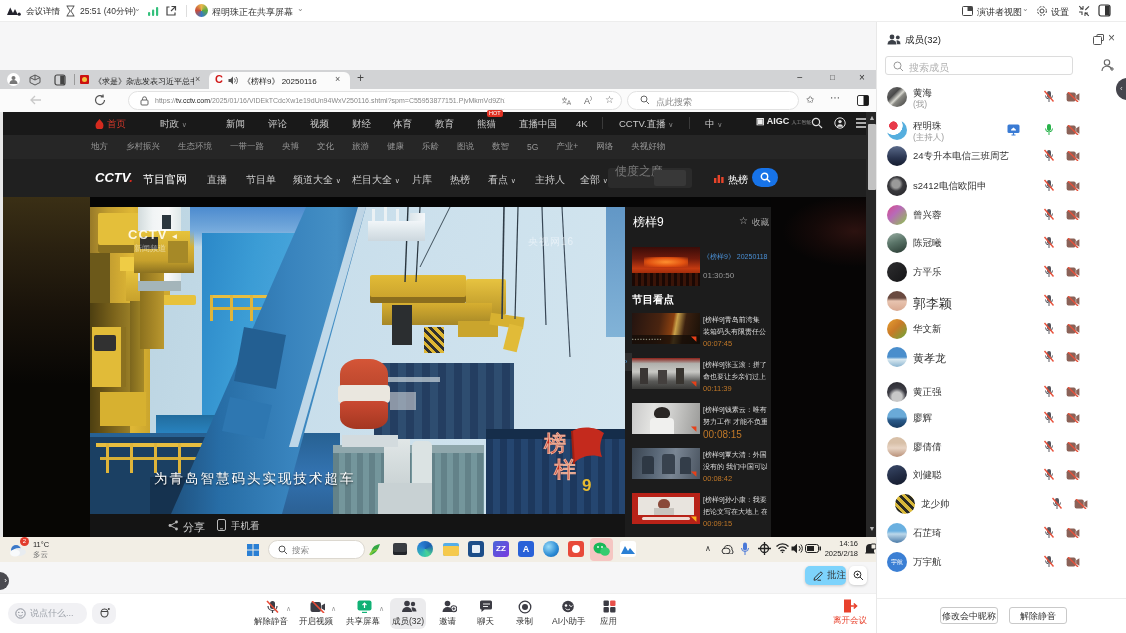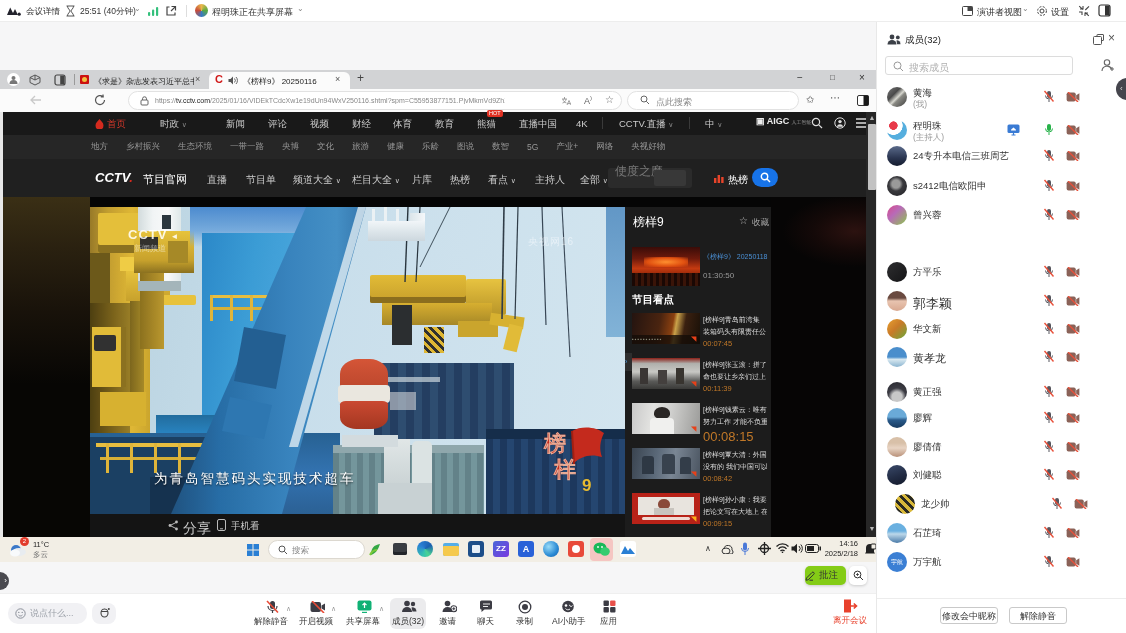--- a/index.html
+++ b/index.html
@@ -352,21 +352,21 @@
       <div class="abs" style="left:64px;top:263px;color:#fff;font-size:13.5px;letter-spacing:2px;text-shadow:0 1px 2px rgba(0,0,0,.8);">为青岛智慧码头实现技术超车</div>
     </div>
 
     <div class="abs" style="left:87px;top:317px;width:535px;height:23px;background:#141414;">
       <svg class="abs" style="left:78px;top:6px;" width="11" height="11" viewBox="0 0 11 11">
           <circle cx="2" cy="5.5" r="1.4" fill="#bbb"></circle>
           <circle cx="8.5" cy="2" r="1.4" fill="#bbb"></circle>
           <circle cx="8.5" cy="9" r="1.4" fill="#bbb"></circle>
           <path d="M3 5 L8 2.5 M3 6 L8 8.5" stroke="#bbb"></path>
         </svg>
-    <span class="abs" style="left:93px;top:6px;color:#ccc;font-size:14px;">分享</span>
+    <span class="abs" style="left:93px;top:6px;color:#ccc;font-size:11px;">分享</span>
       <svg class="abs" style="left:127px;top:5px;" width="9" height="12" viewBox="0 0 9 12">
           <rect x="0.5" y="0.5" width="8" height="11" rx="1.5" stroke="#bbb" fill="none"></rect>
           <path d="M3 9.8 h3" stroke="#bbb"></path>
         </svg>
       <span class="abs" style="left:141px;top:6px;color:#ccc;font-size:9.5px;">手机看</span>
     </div>
 
     <div class="abs" id="vsidebar" style="left:622px;top:10px;width:146px;height:330px;background:#1c1c1c;">
       <span class="abs" style="left:8px;top:7px;color:#fff;font-size:12px;">榜样9</span>
       <span class="abs" style="left:114px;top:8px;color:#bbb;font-size:10px;">☆</span>
@@ -396,21 +396,21 @@
         <div class="abs" style="left:59px;top:22px;color:#e84018;font-size:7px;">◥</div>
         <div class="abs" style="left:71px;top:1px;color:#ddd;font-size:7px;line-height:11.5px;white-space:nowrap;width:64px;overflow:hidden;">[榜样9]张玉滚：拼了<br>命也要让乡亲们过上</div>
         <div class="abs" style="left:71px;top:26px;color:#c07828;font-size:7.5px;">00:11:39</div>
       </div>
       <div class="abs" style="left:7px;top:196px;width:135px;height:40px;">
         <div class="abs" style="left:0;top:0;width:68px;height:31px;background:linear-gradient(100deg,#c8c8c8 0%,#e2e2e0 30%,#d0d0ce 55%,#9a9a98 100%);"></div>
         <div class="abs" style="left:22px;top:4px;width:16px;height:12px;background:#2a2624;border-radius:50% 50% 40% 40%;"></div>
         <div class="abs" style="left:18px;top:15px;width:24px;height:16px;background:#f0f0ee;border-radius:4px 4px 0 0;"></div>
         <div class="abs" style="left:59px;top:22px;color:#e84018;font-size:7px;">◥</div>
         <div class="abs" style="left:71px;top:1px;color:#ddd;font-size:7px;line-height:11.5px;white-space:nowrap;width:64px;overflow:hidden;">[榜样9]钱素云：唯有<br>努力工作 才能不负重</div>
-        <div class="abs" style="left:71px;top:26px;color:#c07828;font-size:13px;">00:08:15</div>
+        <div class="abs" style="left:71px;top:26px;color:#c07828;font-size:10px;">00:08:15</div>
       </div>
       <div class="abs" style="left:7px;top:241px;width:135px;height:40px;">
         <div class="abs" style="left:0;top:0;width:68px;height:31px;background:linear-gradient(100deg,#3a4450 0%,#5a6878 35%,#7a8694 60%,#4a5460 100%);"></div>
         <div class="abs" style="left:10px;top:8px;width:12px;height:18px;background:#2e3844;border-radius:3px 3px 0 0;"></div>
         <div class="abs" style="left:30px;top:6px;width:13px;height:20px;background:#38424e;border-radius:3px 3px 0 0;"></div>
         <div class="abs" style="left:48px;top:9px;width:11px;height:17px;background:#333d49;border-radius:3px 3px 0 0;"></div>
         <div class="abs" style="left:59px;top:22px;color:#e84018;font-size:7px;">◥</div>
         <div class="abs" style="left:71px;top:1px;color:#ddd;font-size:7px;line-height:11.5px;white-space:nowrap;width:64px;overflow:hidden;">[榜样9]覃大清：外国<br>没有的 我们中国可以</div>
         <div class="abs" style="left:71px;top:26px;color:#c07828;font-size:7.5px;">00:08:42</div>
       </div>
@@ -526,21 +526,21 @@
   <span class="abs" style="left:832px;top:2px;width:26px;text-align:right;font-size:7.5px;color:#222;">14:16</span>
   <span class="abs" style="left:820px;top:12px;width:38px;text-align:right;font-size:7.5px;color:#222;">2025/2/18</span>
   <svg class="abs" style="left:864px;top:6px;" width="12" height="13" viewBox="0 0 12 13">
       <path d="M2 9 V5 a4 4 0 0 1 8 0 v4 l1 1.5 H1 Z" fill="#222"></path>
       <rect x="7" y="1" width="5" height="5" rx="1" fill="#f2eee5" stroke="#222"></rect>
     </svg>
 </div>
 
 <div class="abs" style="left:-9px;top:572px;width:18px;height:18px;border-radius:50%;background:#4a4a50;color:#fff;font-size:8px;text-align:right;line-height:18px;padding-right:2px;">›</div>
 
-<div class="abs flex" style="left:805px;top:566px;width:41px;height:19px;background:#84cc16;border-radius:5px;box-shadow:0 1px 3px rgba(0,0,0,.18);justify-content:flex-start;gap:3px;">
+<div class="abs flex" style="left:805px;top:566px;width:41px;height:19px;background:#7dd3fc;border-radius:5px;box-shadow:0 1px 3px rgba(0,0,0,.18);justify-content:flex-end;gap:3px;">
   <svg width="11" height="11" viewBox="0 0 11 11">
       <path d="M1.5 8 L7 2.5 a1.2 1.2 0 0 1 1.8 1.8 L3.2 9.8 L1 10.2 Z M4.5 10.2 H8" stroke="#333" fill="none"></path>
     </svg>
   <span style="font-size:9.5px;color:#333;">批注</span>
 </div>
 <div class="abs flex" style="left:849px;top:566px;width:18px;height:19px;background:#fff;border-radius:5px;box-shadow:0 1px 3px rgba(0,0,0,.18);justify-content:center;">
   <svg width="11" height="11" viewBox="0 0 11 11">
       <circle cx="4.5" cy="4.5" r="3.4" stroke="#333" fill="none"></circle>
       <path d="M7 7 L10 10" stroke="#333"></path>
       <path d="M3 4.5 h3 M4.5 3 v3" stroke="#333" stroke-width="0.8"></path>
@@ -762,20 +762,38 @@
           </svg>
         </span>
         <span class="abs" style="left:189px;top:9px;">
           <svg width="14" height="10" viewBox="0 0 15 11">
             <rect x="0.5" y="0.5" width="10" height="10" rx="2" fill="#8a6258"></rect>
             <path d="M11 3.5 L14.5 1.5 v8 L11 7.5 Z" fill="#8a6258"></path>
             <path d="M2 0 L13 11" stroke="#e8503a" stroke-width="1.5"></path>
           </svg>
         </span>
       </div>
+      <div class="abs" style="left:0;top:207px;width:250px;height:28px;">
+        <div class="abs" style="left:10px;top:4px;width:20px;height:20px;border-radius:50%;background:linear-gradient(160deg,#9ab0a4 0%,#5a7468 45%,#273830 100%);overflow:hidden;"></div>
+        <span class="abs" style="left:36px;top:8px;font-size:9.5px;color:#333;">陈冠曦</span>
+        <span class="abs" style="left:166px;top:7px;">
+          <svg width="12" height="13" viewBox="0 0 12 13">
+            <rect x="4" y="1" width="4" height="7" rx="2" fill="#55555d"></rect>
+            <path d="M2.5 5.5 a3.5 3.5 0 0 0 7 0 M6 9.5 v2.5" stroke="#55555d" stroke-width="1" fill="none"></path>
+            <path d="M1.5 1 L10.5 11.5" stroke="#e8503a" stroke-width="1.4"></path>
+          </svg>
+        </span>
+        <span class="abs" style="left:189px;top:9px;">
+          <svg width="14" height="10" viewBox="0 0 15 11">
+            <rect x="0.5" y="0.5" width="10" height="10" rx="2" fill="#8a6258"></rect>
+            <path d="M11 3.5 L14.5 1.5 v8 L11 7.5 Z" fill="#8a6258"></path>
+            <path d="M2 0 L13 11" stroke="#e8503a" stroke-width="1.5"></path>
+          </svg>
+        </span>
+      </div>
       <div class="abs" style="left:0;top:236px;width:250px;height:28px;">
         <div class="abs" style="left:10px;top:4px;width:20px;height:20px;border-radius:50%;background:linear-gradient(135deg,#2e2e30,#141416);overflow:hidden;"></div>
         <span class="abs" style="left:36px;top:8px;font-size:9.5px;color:#333;">方平乐</span>
         <span class="abs" style="left:166px;top:7px;">
           <svg width="12" height="13" viewBox="0 0 12 13">
             <rect x="4" y="1" width="4" height="7" rx="2" fill="#55555d"></rect>
             <path d="M2.5 5.5 a3.5 3.5 0 0 0 7 0 M6 9.5 v2.5" stroke="#55555d" stroke-width="1" fill="none"></path>
             <path d="M1.5 1 L10.5 11.5" stroke="#e8503a" stroke-width="1.4"></path>
           </svg>
         </span>

